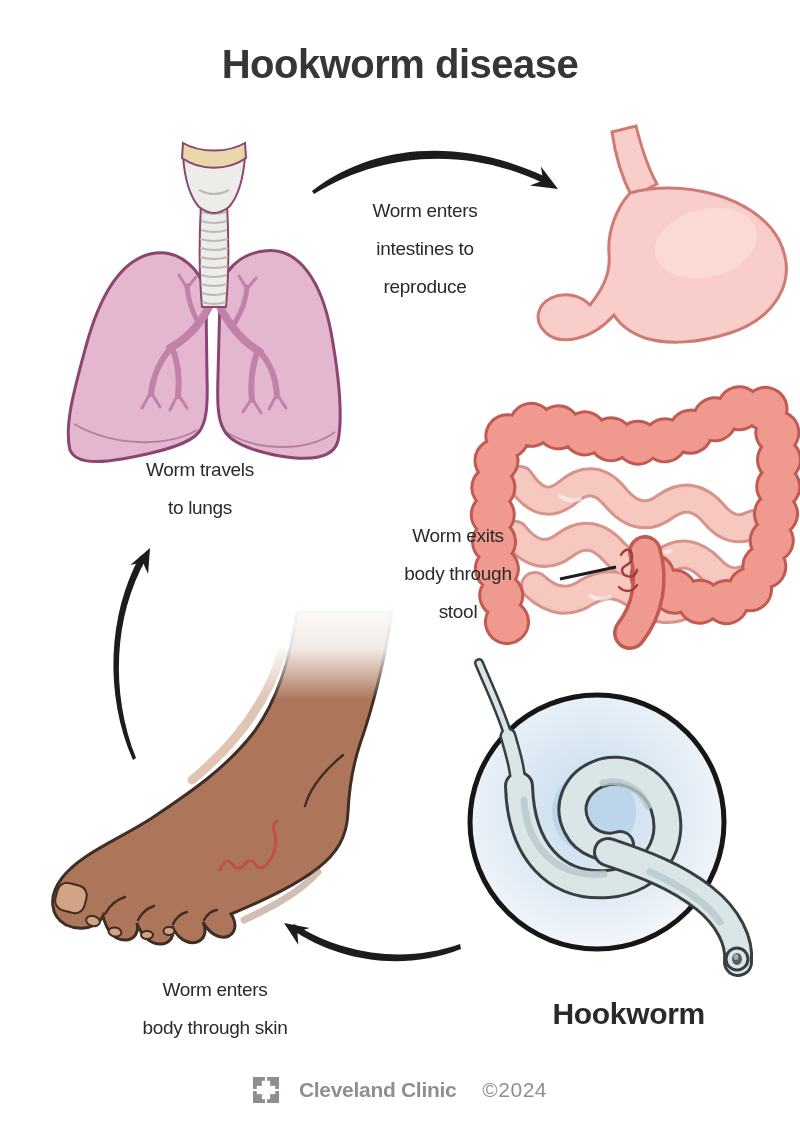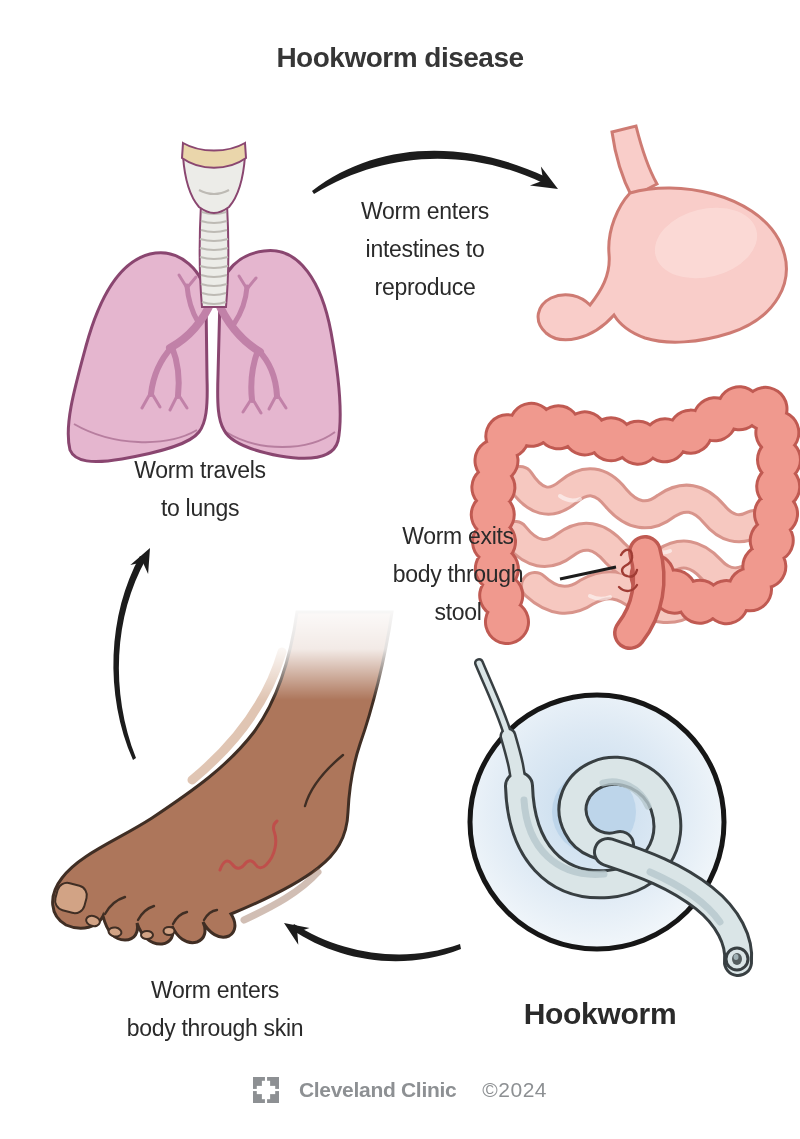--- a/index.html
+++ b/index.html
@@ -2,27 +2,27 @@
 <html style="--text: #2a2a2a; --arrow: #1c1c1c; --lung_fill: #e5b6cf; --lung_outline: #8a4670; --bronchi: #c181a8; --trachea_fill: #ecece8; --larynx_cream: #ead6ab; --stomach_fill: #f9cdc9; --colon_fill: #f0998e; --colon_outline: #c05a52; --small_intestine_fill: #f6c8c0; --small_intestine_outline: #d8948b; --skin: #ad765b; --skin_outline: #402e24; --worm_track_red: #bf4f4b; --hookworm_body: #dae5e7; --hookworm_outline: #383f42; --magnifier_blue: #c6dbed; --footer_gray: #8d9093;"><head>
 <meta charset="utf-8">
 <style>
   html,body{margin:0;padding:0;background:#fff;}
   .canvas{
     position:relative;width:800px;height:1139px;background:#fff;overflow:hidden;
     font-family:"Liberation Sans", sans-serif;
   }
   .title{
     position:absolute;top:42px;left:0;width:800px;text-align:center;
-    font-size:28px;font-weight:700;letter-spacing:-0.5px;color:#363636;
+    font-size:40px;font-weight:700;letter-spacing:-0.5px;color:#363636;
   }
   .label{
-    position:absolute;font-size:23px;line-height:38px;color:var(--text,#2a2a2a);
+    position:absolute;font-size:19px;line-height:38px;color:var(--text,#2a2a2a);
     text-align:center;white-space:pre-line;letter-spacing:-0.3px;
   }
-  .label.bold{font-weight:700;font-size:30px;}
+  .label.bold{font-weight:700;font-size:30px;text-align:right;}
   #lab-int{left:315px;top:192px;width:220px;}
   #lab-lung{left:90px;top:451px;width:220px;}
   #lab-stool{left:352px;top:517px;width:212px;}
   #lab-skin{left:55px;top:971px;width:320px;}
   #lab-hw{left:495px;top:995px;width:210px;}
   .footer{
     position:absolute;top:1077px;left:0;width:800px;display:flex;
     justify-content:center;align-items:center;gap:20px;
     color:var(--footer_gray,#8d9093);font-size:21px;
   }

